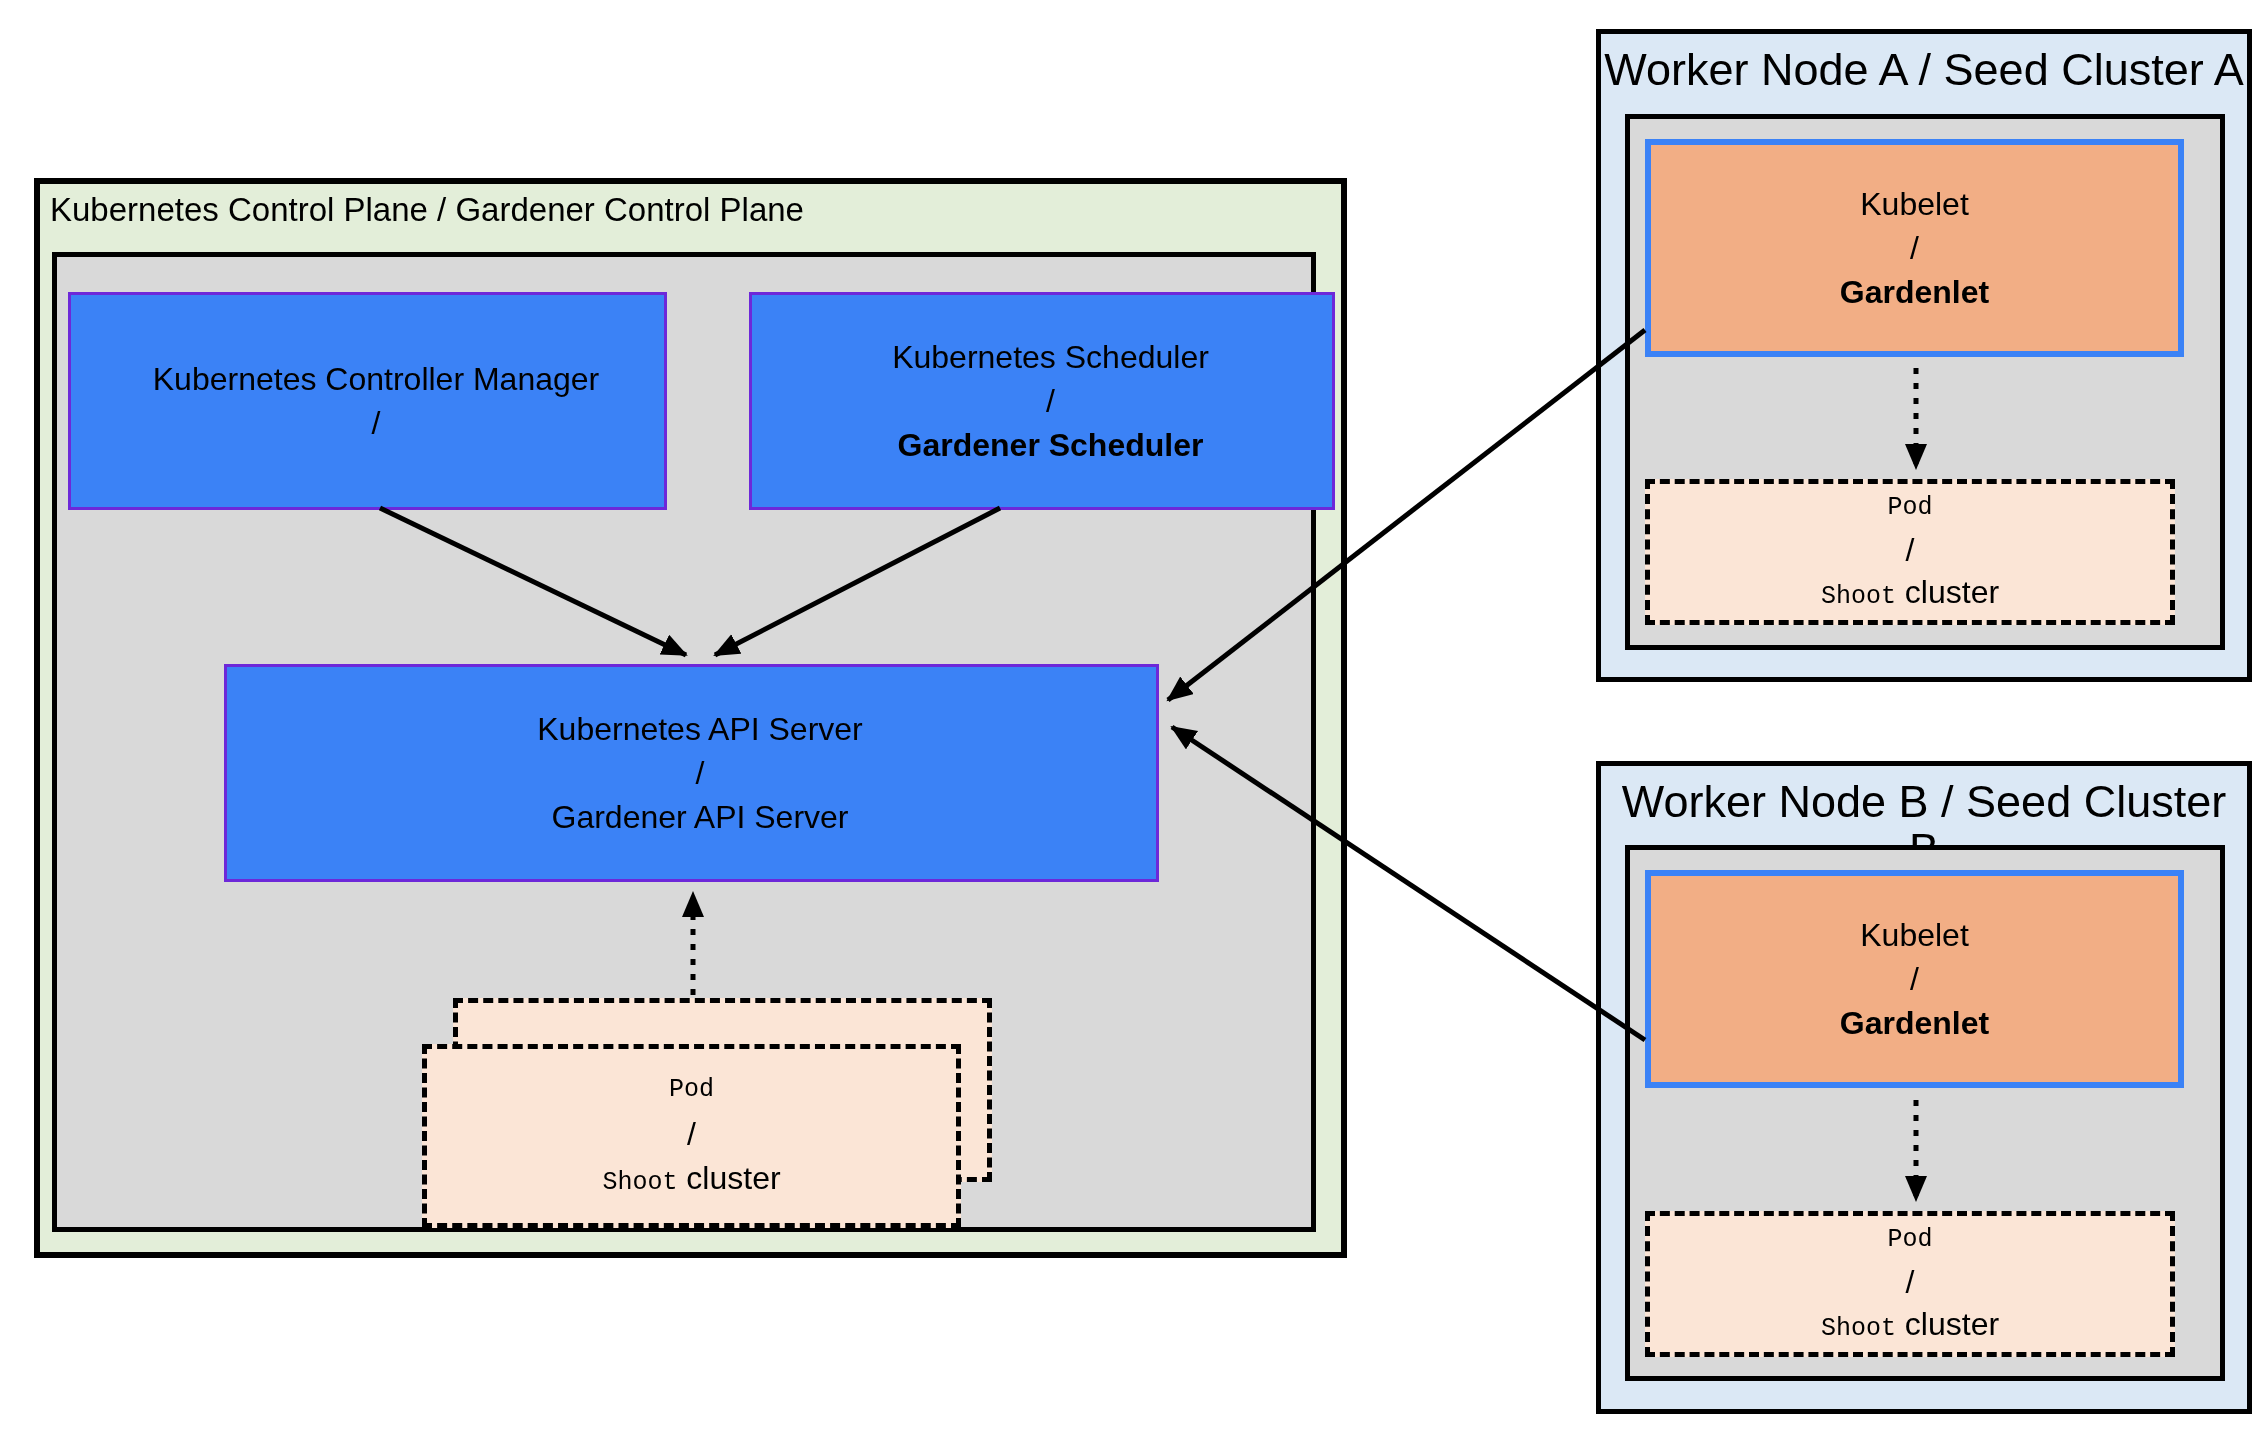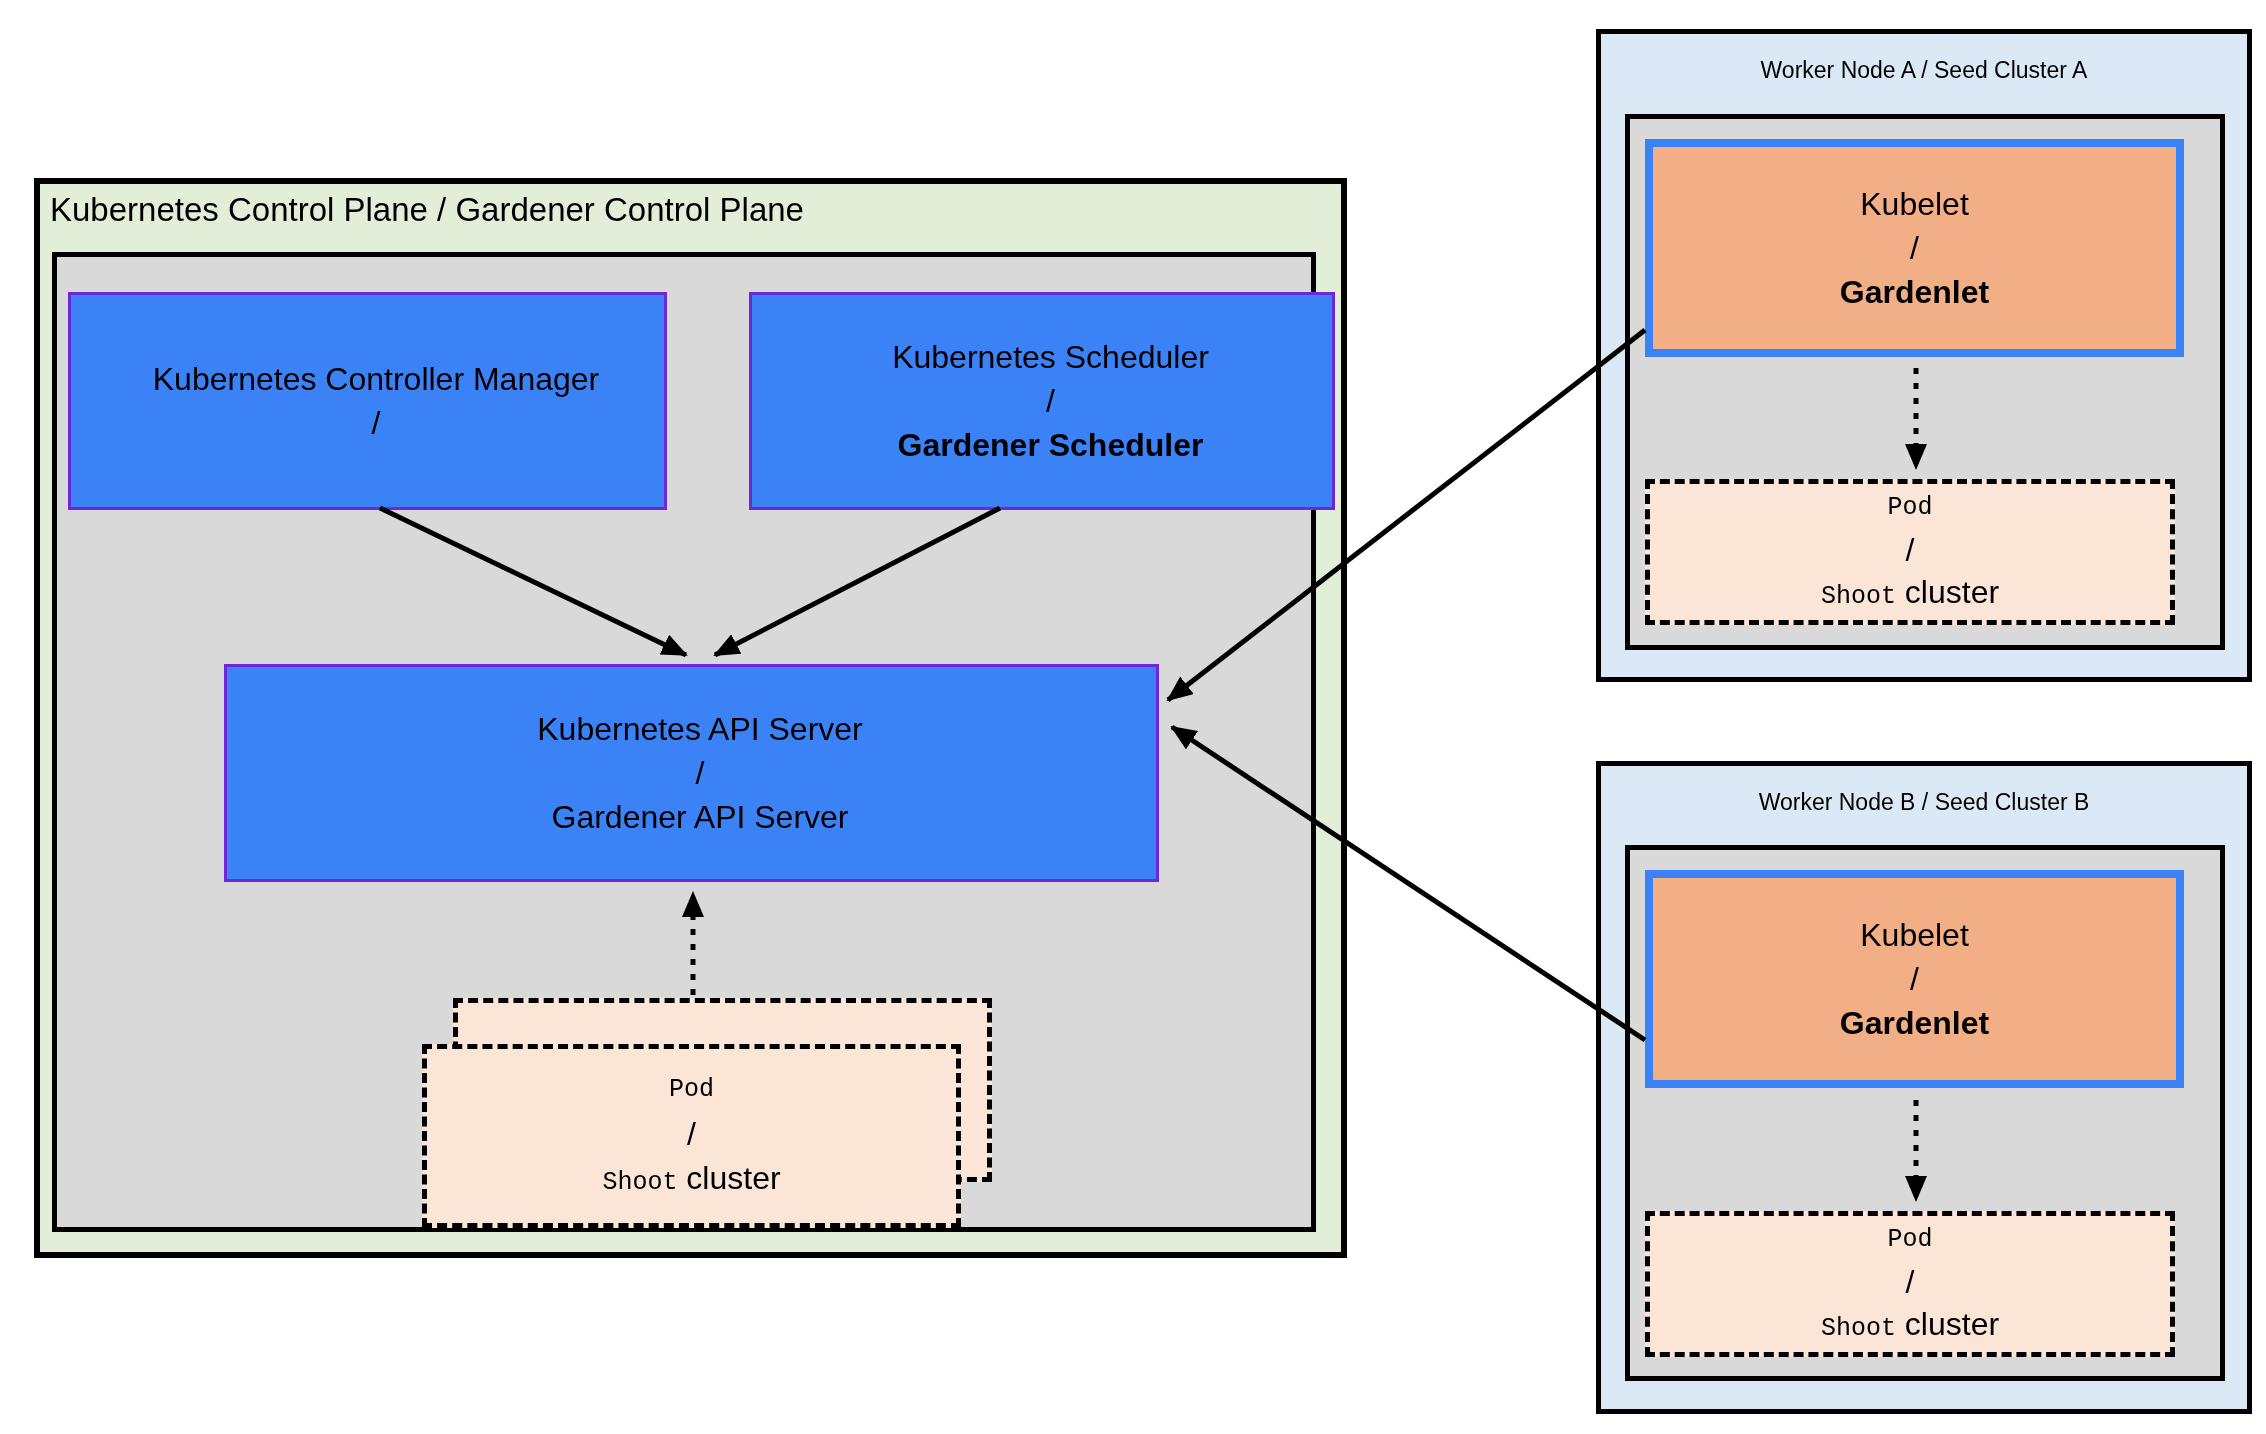--- a/index.html
+++ b/index.html
@@ -25,32 +25,32 @@
   .cp-inner{
     left:52px;top:252px;width:1264px;height:980px;
     background:#d9d9d9;border:5px solid #000;
   }
 
   .node-box{background:#dbe8f5;border:5px solid #000;}
   .wn-a{left:1596px;top:29px;width:656px;height:653px;}
   .wn-b{left:1596px;top:761px;width:656px;height:653px;}
   .wn-title{
     left:0;top:12px;width:100%;height:48px;
-    font-size:23px;line-height:48px;text-align:center;
+    font-size:45px;line-height:48px;text-align:center;
   }
   .wn-a-inner{left:1625px;top:114px;width:600px;height:536px;background:#d9d9d9;border:5px solid #000;}
   .wn-b-inner{left:1625px;top:845px;width:600px;height:536px;background:#d9d9d9;border:5px solid #000;}
 
   
   .label-box{
     display:flex;flex-direction:column;justify-content:center;align-items:center;
     text-align:center;font-size:32px;line-height:44px;
   }
   .green{background:#3b82f6;border:3px solid #6d28d9;padding-left:17px;}
-  .orange{background:#f2ae85;border:8px solid #3b82f6;}
+  .orange{background:#f2ae85;border:6px solid #3b82f6;}
   .peach-dashed{background:#fbe5d6;border:5px dashed #000;}
 
   .kcm{left:68px;top:292px;width:599px;height:218px;}
   .sched{left:707px;top:292px;width:586px;height:218px;margin-left:42px;}
   .api{left:224px;top:664px;width:935px;height:218px;align-items:center;}
 
   .pod-back{left:453px;top:998px;width:539px;height:184px;}
   .pod-front{left:422px;top:1044px;width:539px;height:184px;}
 
   .kubelet-a{left:1645px;top:139px;width:539px;height:218px;}

